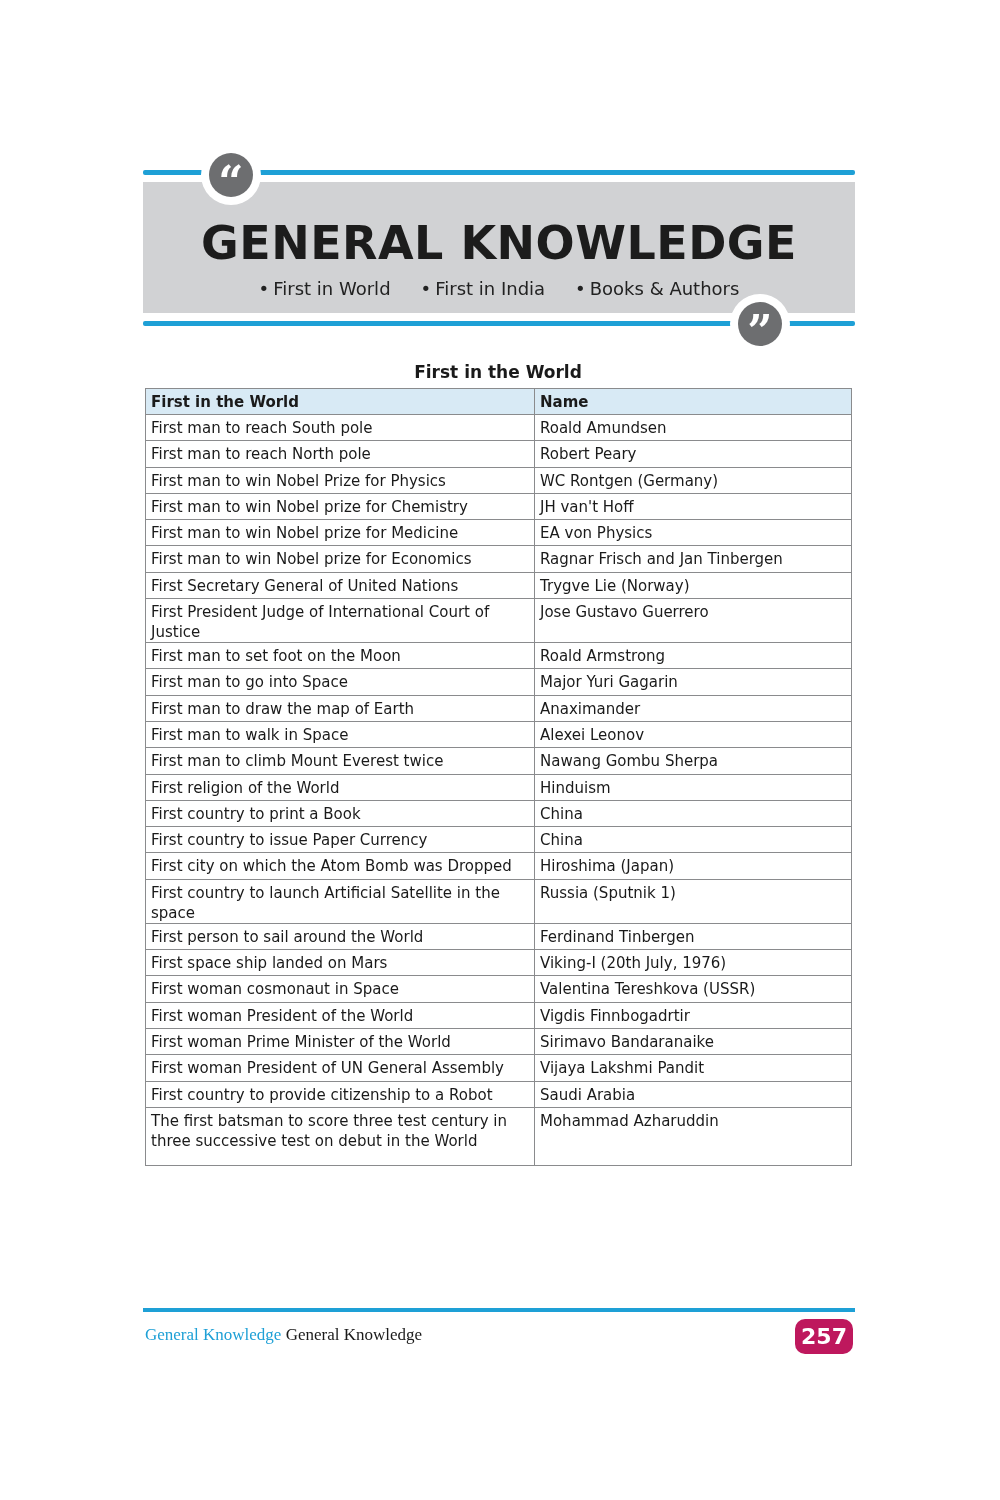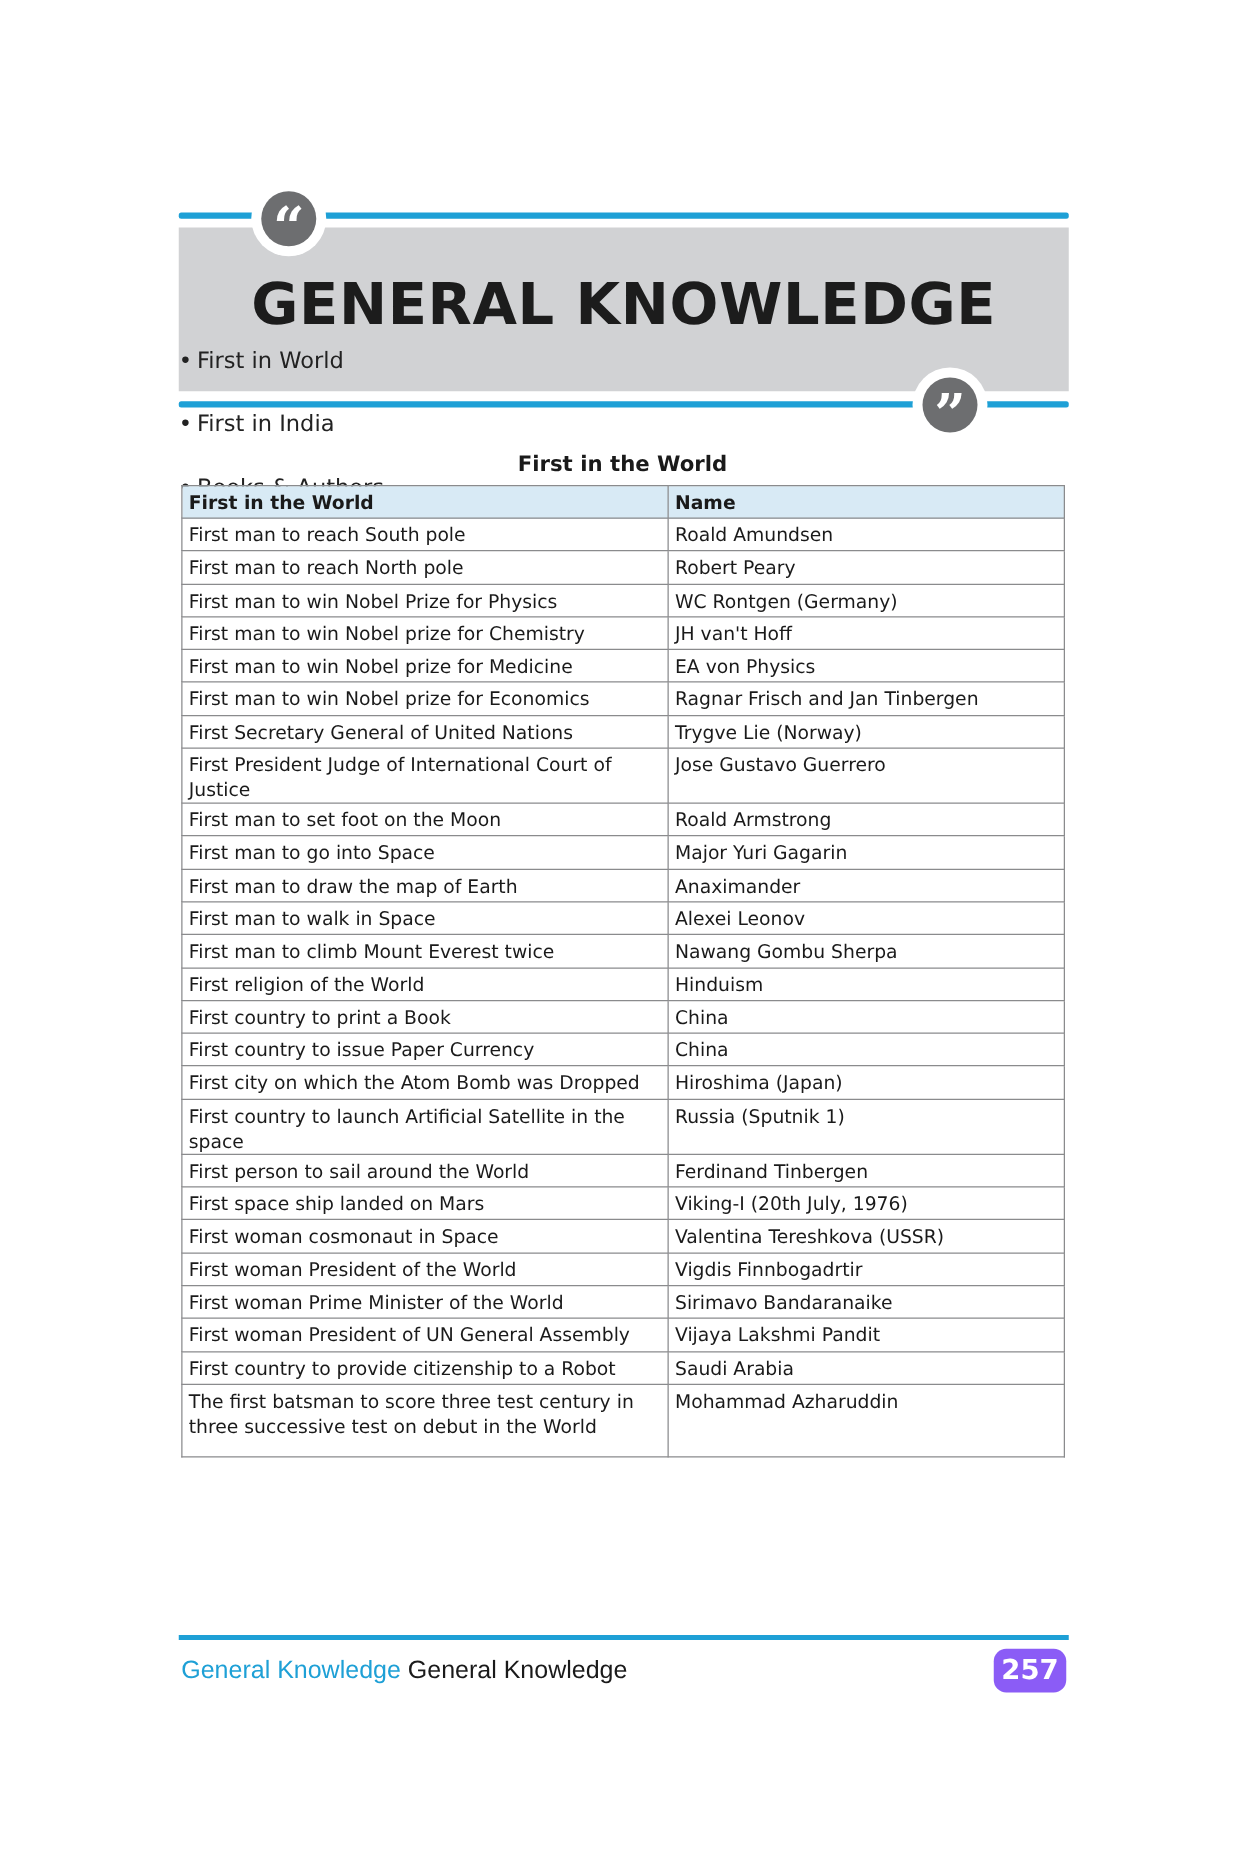--- a/index.html
+++ b/index.html
@@ -9,37 +9,37 @@
     
     .banner { position: absolute; left: 143px; top: 170px; width: 712px; height: 158px; }
     .banner-line-top { position: absolute; left: 0; top: 0; width: 712px; height: 5px; background: #1ea0d6; border-radius: 2px; }
     .banner-box { position: absolute; left: 0; top: 12px; width: 712px; height: 131px; background: #d1d2d4; }
     .banner-line-bottom { position: absolute; left: 0; top: 151px; width: 712px; height: 5px; background: #1ea0d6; border-radius: 2px; }
     .quote-ring { position: absolute; width: 60px; height: 60px; border-radius: 50%; background: #ffffff; display: flex; align-items: center; justify-content: center; }
     .quote-ring.open { left: 58px; top: -25px; }
     .quote-ring.close { left: 587px; top: 124px; }
     .quote-disc { width: 44px; height: 44px; border-radius: 50%; background: #6d6e70; color: #ffffff; display: flex; align-items: center; justify-content: center; font-family: "DejaVu Serif", serif; font-weight: bold; font-size: 44px; line-height: 1; padding-top: 16px; }
     .banner-title { position: absolute; left: 0; top: 46px; width: 712px; text-align: center; font-family: "DejaVu Sans", sans-serif; font-weight: bold; font-size: 46px; letter-spacing: 0.5px; color: #1c1c1c; }
-    .banner-topics { position: absolute; left: 0; top: 108px; width: 712px; display: flex; justify-content: center; gap: 30px; font-family: "DejaVu Sans", sans-serif; font-size: 18px; color: #222; flex-direction: column; }
+    .banner-topics { position: absolute; left: 0; top: 108px; width: 712px; display: flex; justify-content: center; gap: 30px; font-family: "DejaVu Sans", sans-serif; font-size: 18px; color: #222; }
     .banner-topics span::before { content: "\2022"; margin-right: 4px; }
 
     
     .table-title { position: absolute; left: 143px; top: 362px; width: 710px; text-align: center; font-family: "DejaVu Sans", sans-serif; font-weight: bold; font-size: 17px; color: #1a1a1a; }
     table.gk { position: absolute; left: 145px; top: 388px; width: 707px; border-collapse: collapse; font-family: "DejaVu Sans", sans-serif; font-size: 15px; }
     table.gk th, table.gk td { border: 1.5px solid #8a8b8d; text-align: left; vertical-align: top; padding: 3px 5px 0 5px; height: 26.3px; line-height: 20px; font-weight: normal; color: #1a1a1a; }
     table.gk th { background: #d8eaf5; font-weight: bold; height: 26px; }
     table.gk td:first-child, table.gk th:first-child { width: 389px; }
     table.gk tr.two-line td { height: 58px; }
 
     
     .footer-line { position: absolute; left: 143px; top: 1308px; width: 712px; height: 4px; background: #1ea0d6; }
-    .footer-text { position: absolute; left: 145px; top: 1325px; font-family: Liberation Sans, sans-serif; font-size: 20px; }
+    .footer-text { position: absolute; left: 145px; top: 1325px; font-family: Liberation Serif, serif; font-size: 17px; }
     .footer-text .accent { color: #1ea0d6; }
     .footer-text .plain { color: #1a1a1a; }
-    .page-badge { position: absolute; left: 795px; top: 1319px; width: 58px; height: 35px; border-radius: 10px; background: #8b5cf6; color: #ffffff; font-family: "DejaVu Sans", sans-serif; font-weight: bold; font-size: 22px; display: flex; align-items: center; justify-content: center; }
+    .page-badge { position: absolute; left: 795px; top: 1319px; width: 58px; height: 35px; border-radius: 10px; background: #be185d; color: #ffffff; font-family: "DejaVu Sans", sans-serif; font-weight: bold; font-size: 22px; display: flex; align-items: center; justify-content: center; }
   </style>
 </head>
 <body>
 
 <div class="banner">
   <div class="banner-line-top"></div>
   <div class="banner-box"></div>
   <div class="banner-line-bottom"></div>
   <div class="quote-ring open">
     <div class="quote-disc">“</div>

